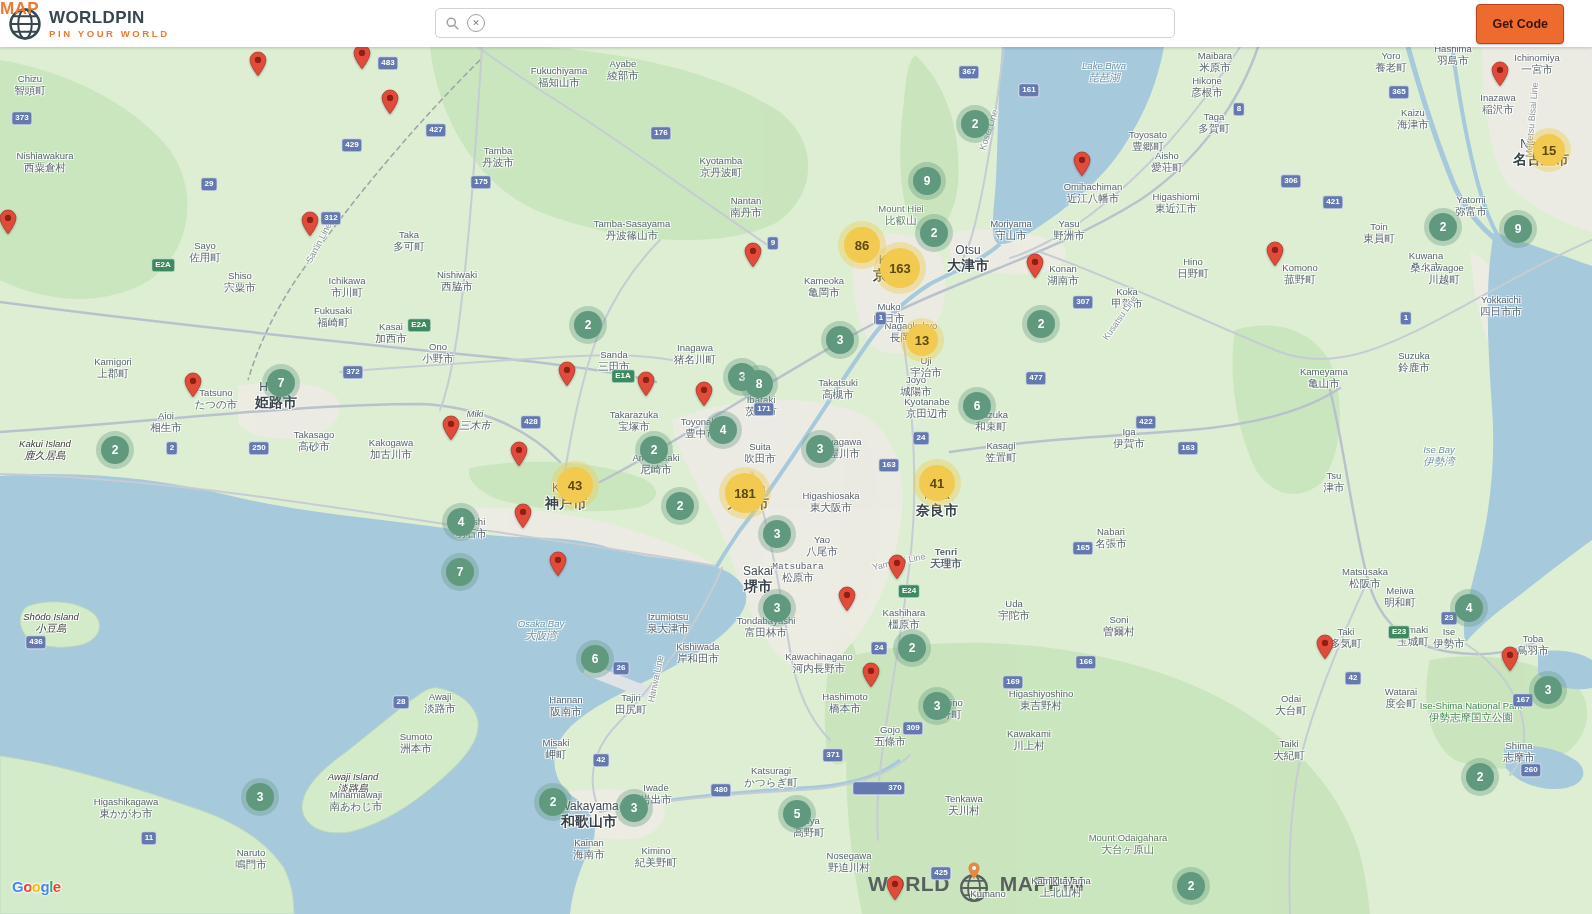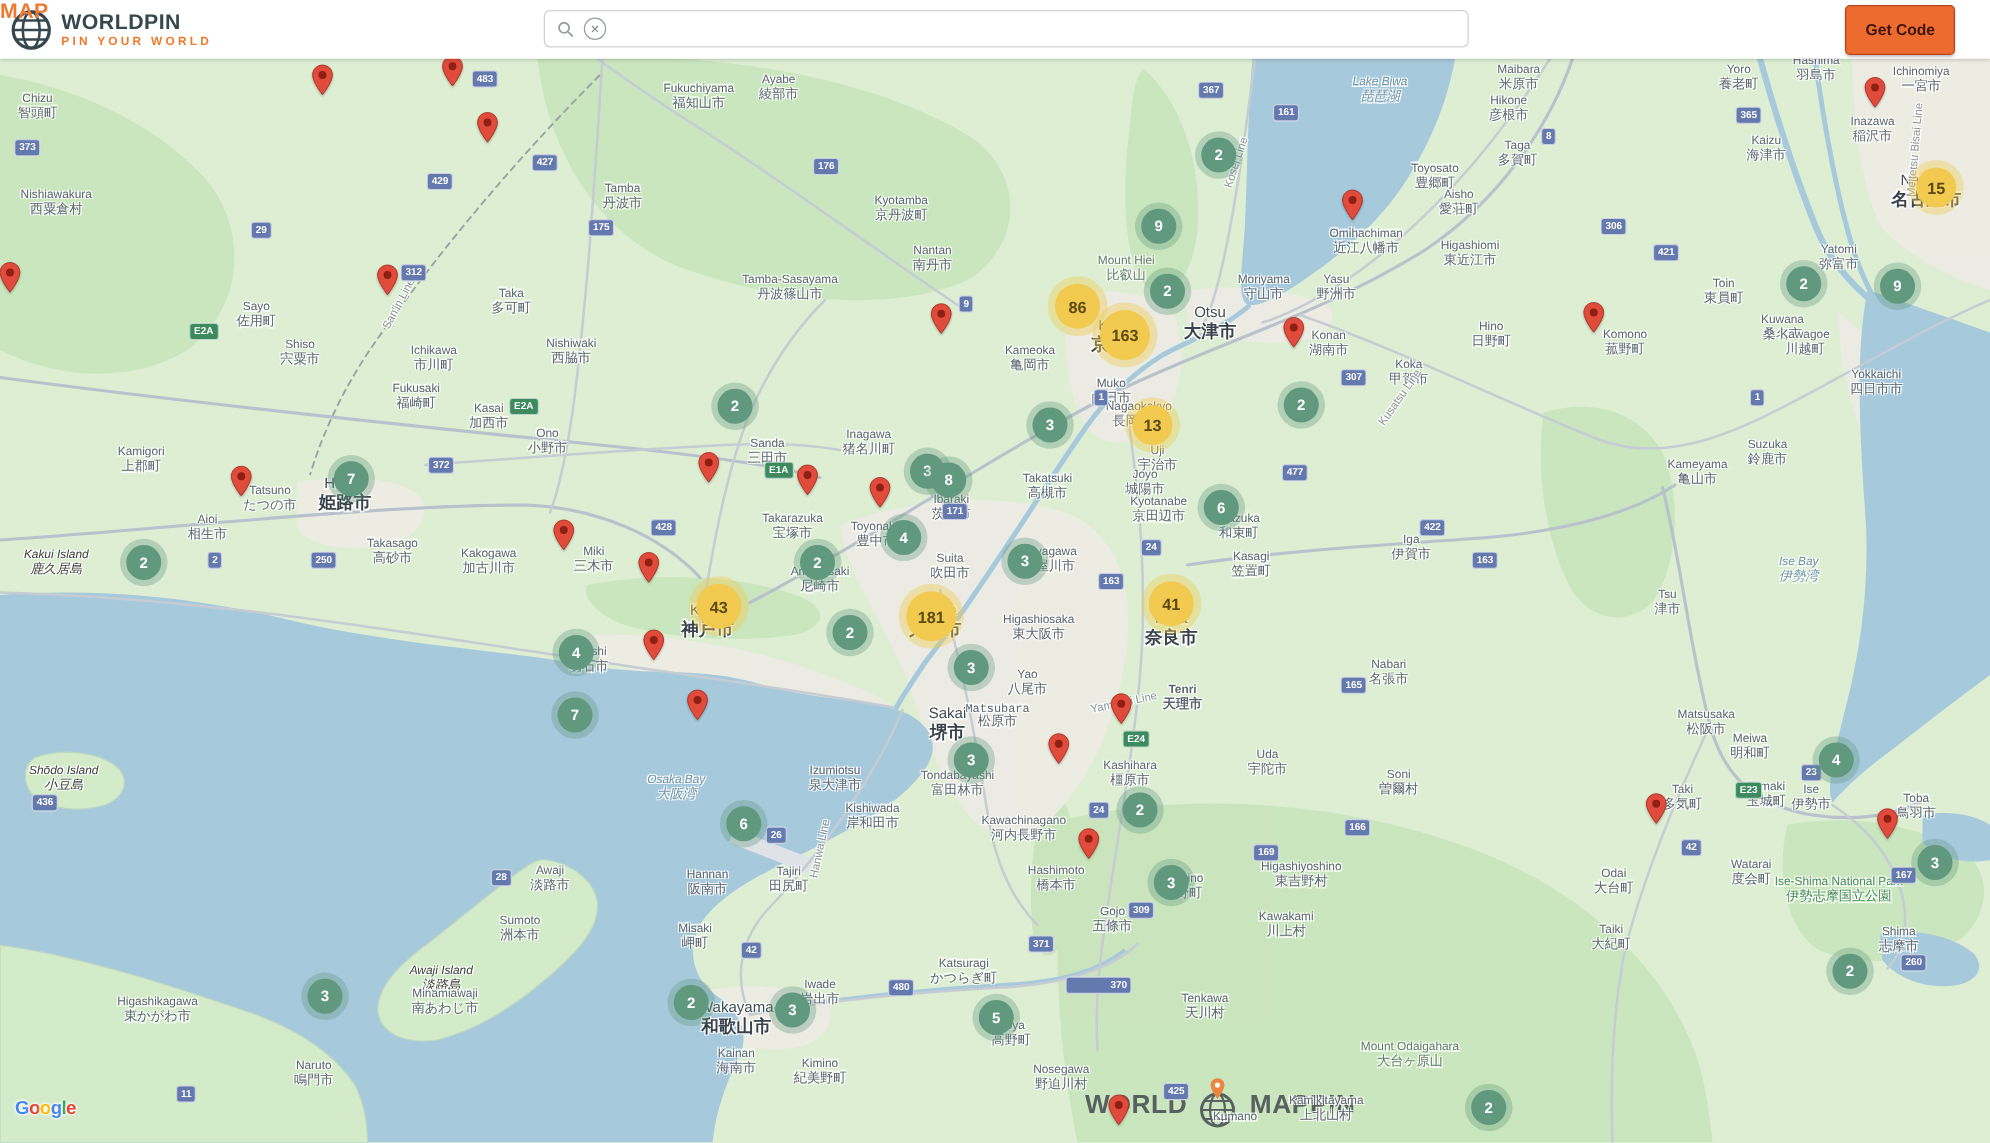--- a/index.html
+++ b/index.html
@@ -227,21 +227,21 @@
           <div class="jp">高砂市</div>
         </div>
         <div class="lbl town" style="left: 391px; top: 449px;">
           <div class="en">Kakogawa</div>
           <div class="jp">加古川市</div>
         </div>
         <div class="lbl town" style="left: 438px; top: 353px;">
           <div class="en">Ono</div>
           <div class="jp">小野市</div>
         </div>
-        <div class="lbl town" style="left: 475px; top: 448px;">
+        <div class="lbl town" style="left: 475px; top: 420px; font-style: italic;">
           <div class="en">Miki</div>
           <div class="jp">三木市</div>
         </div>
         <div class="lbl town" style="left: 695px; top: 354px;">
           <div class="en">Inagawa</div>
           <div class="jp">猪名川町</div>
         </div>
         <div class="lbl town" style="left: 614px; top: 361px;">
           <div class="en">Sanda</div>
           <div class="jp">三田市</div>
@@ -543,21 +543,21 @@
           <div class="jp">名古屋市</div>
         </div>
         <div class="lbl town" style="left: 1501px; top: 306px;">
           <div class="en">Yokkaichi</div>
           <div class="jp">四日市市</div>
         </div>
         <div class="lbl town" style="left: 1414px; top: 362px;">
           <div class="en">Suzuka</div>
           <div class="jp">鈴鹿市</div>
         </div>
-        <div class="lbl town" style="left: 1324px; top: 378px; margin-left: 34px;">
+        <div class="lbl town" style="left: 1324px; top: 378px;">
           <div class="en">Kameyama</div>
           <div class="jp">亀山市</div>
         </div>
         <div class="lbl town" style="left: 1129px; top: 438px;">
           <div class="en">Iga</div>
           <div class="jp">伊賀市</div>
         </div>
         <div class="lbl town" style="left: 1111px; top: 538px;">
           <div class="en">Nabari</div>
           <div class="jp">名張市</div>
@@ -736,21 +736,21 @@
         <div class="shield" style="left: 913px; top: 728px;">309</div>
         <div class="shield" style="left: 879px; top: 788px; padding-left: 35px;">370</div>
         <div class="shield" style="left: 941px; top: 840px; margin-top: 33px;">425</div>
         <div class="shield" style="left: 879px; top: 648px;">24</div>
         <div class="shield" style="left: 621px; top: 668px;">26</div>
         <div class="shield" style="left: 601px; top: 760px;">42</div>
         <div class="shield" style="left: 833px; top: 755px;">371</div>
         <div class="shield" style="left: 721px; top: 790px;">480</div>
         <div class="shield" style="left: 401px; top: 702px;">28</div>
         <div class="shield" style="left: 36px; top: 642px;">436</div>
-        <div class="shield" style="left: 149px; top: 875px;">11</div>
+        <div class="shield" style="left: 149px; top: 838px;">11</div>
         <div class="shield" style="left: 1353px; top: 678px;">42</div>
         <div class="shield" style="left: 1449px; top: 618px;">23</div>
         <div class="shield" style="left: 1523px; top: 700px;">167</div>
         <div class="shield" style="left: 1531px; top: 770px;">260</div>
         <div class="shield" style="left: 1406px; top: 318px;">1</div>
         <div class="shield e" style="left: 163px; top: 265px;">E2A</div>
         <div class="shield e" style="left: 419px; top: 325px;">E2A</div>
         <div class="shield e" style="left: 623px; top: 376px;">E1A</div>
         <div class="shield e" style="left: 909px; top: 591px;">E24</div>
         <div class="shield e" style="left: 1399px; top: 632px;">E23</div>

